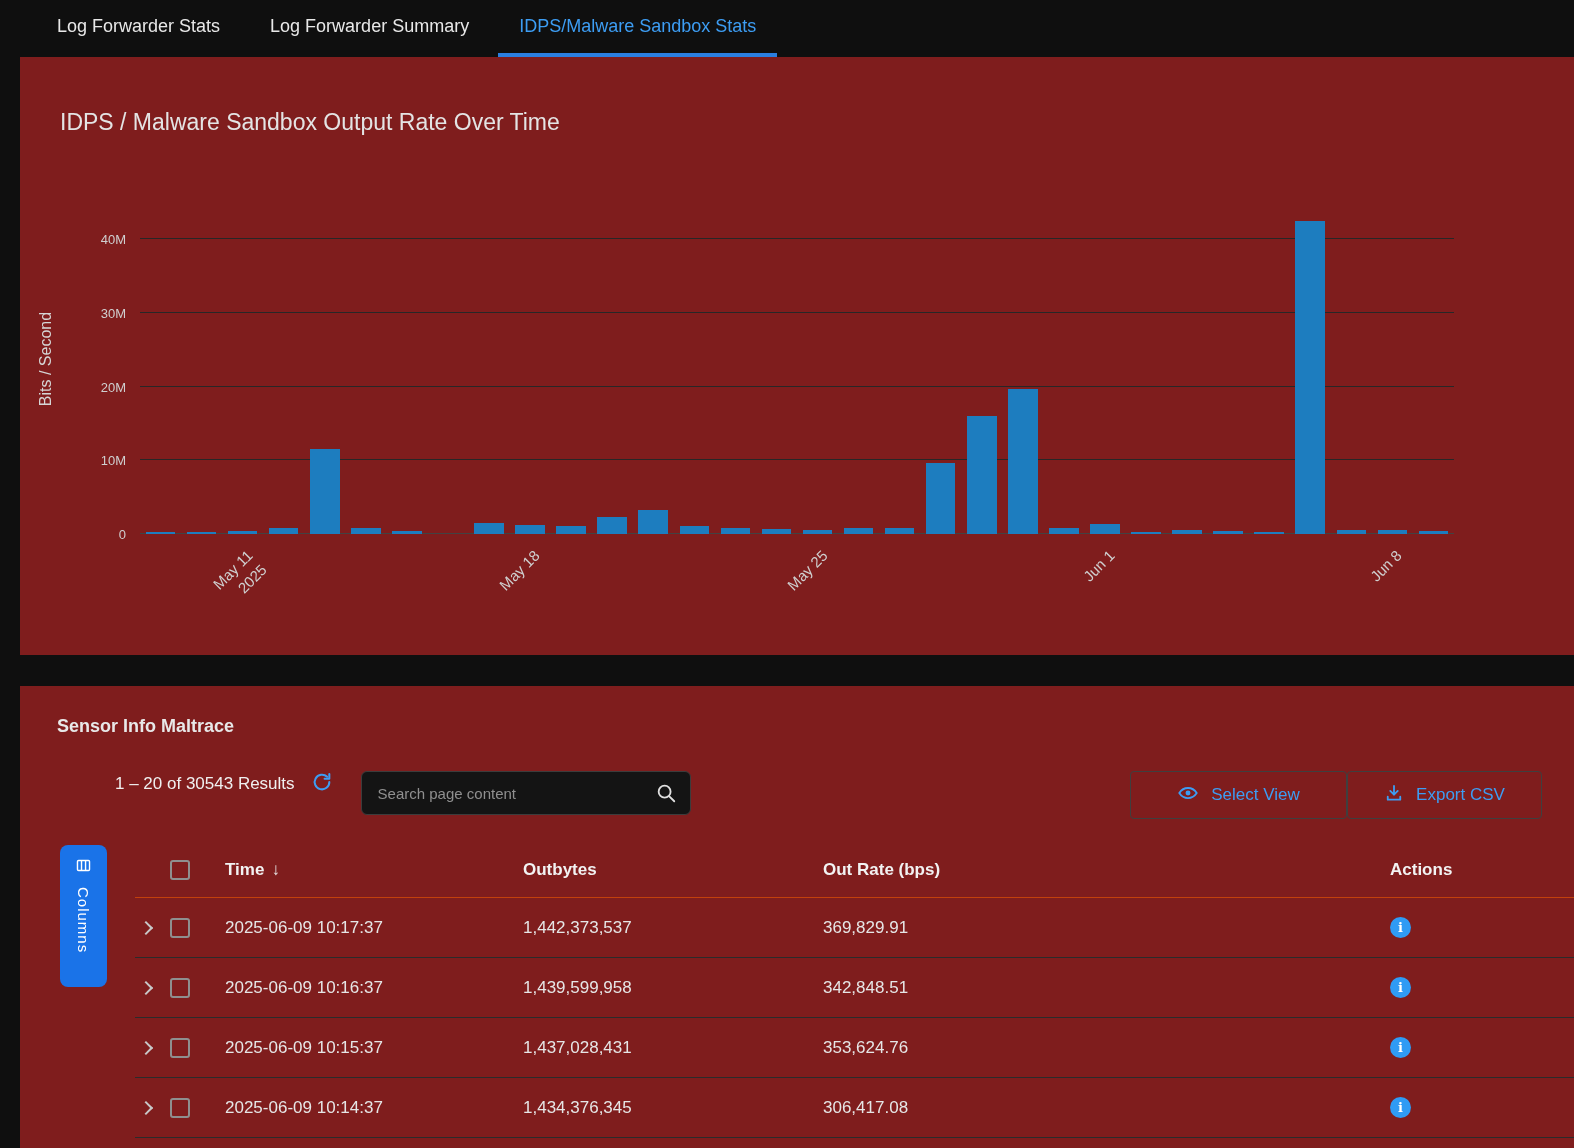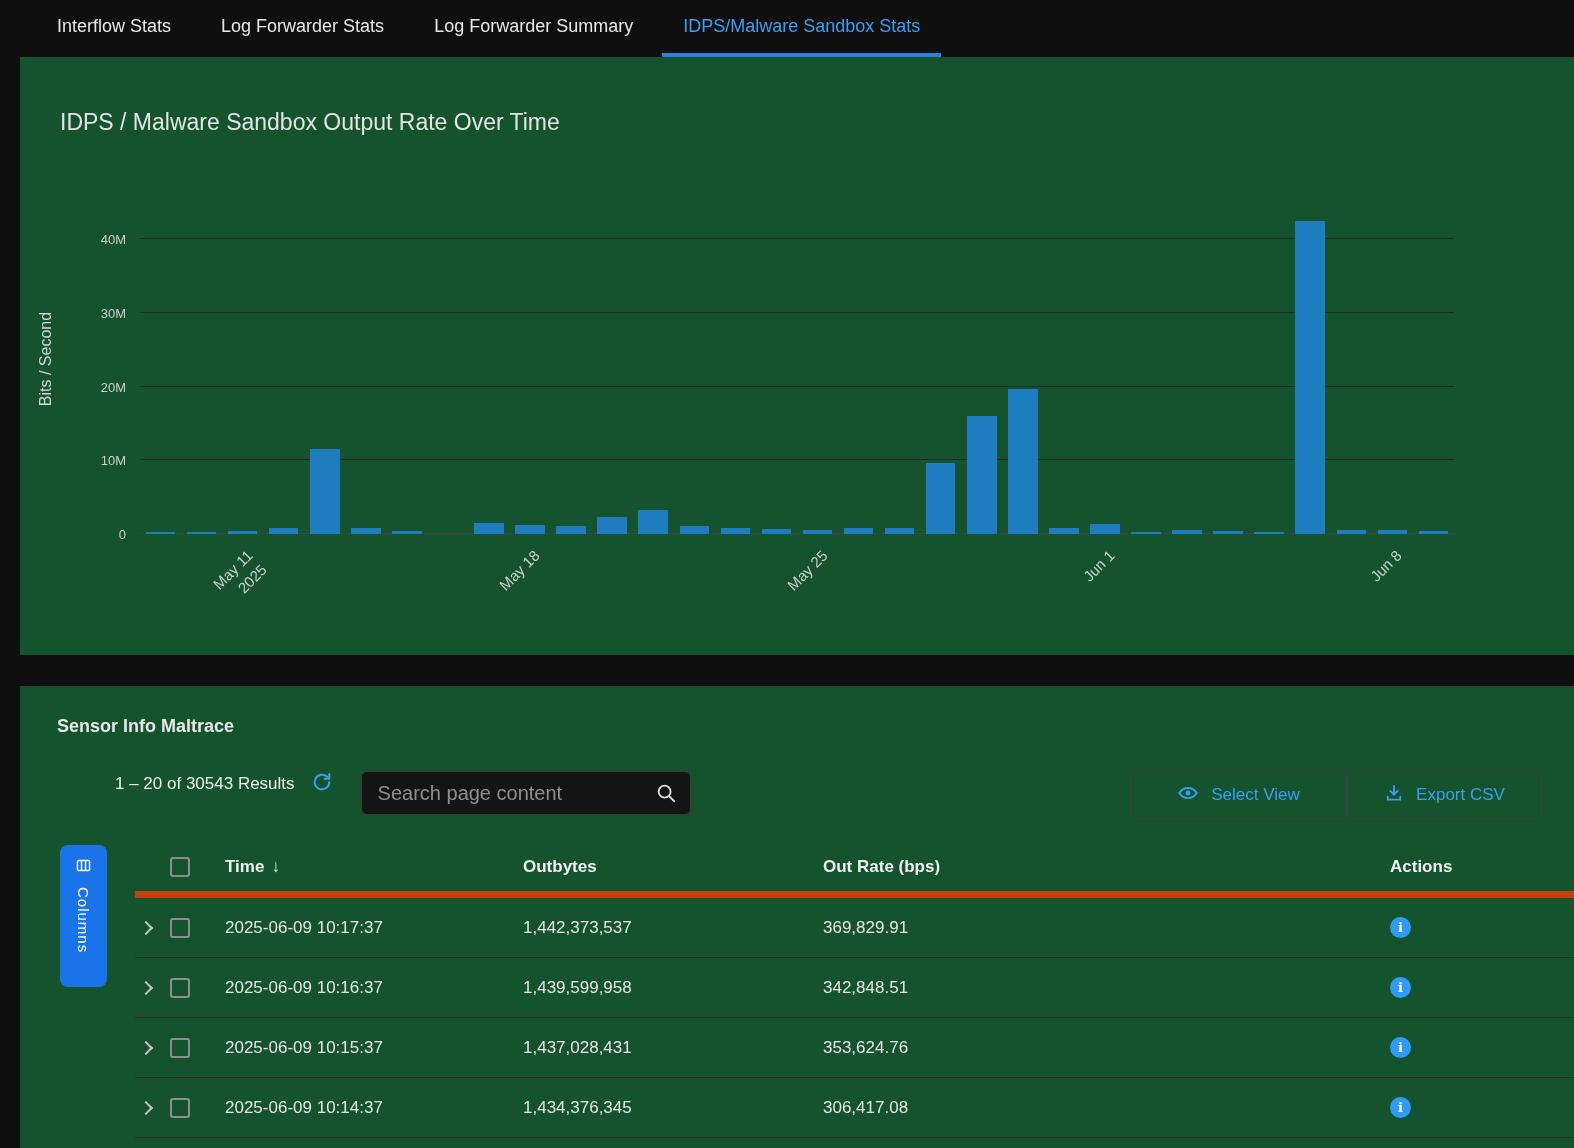--- a/index.html
+++ b/index.html
@@ -31,21 +31,21 @@
   }
   .tab.active {
     color: #3d9df3;
     border-bottom-color: #2b7fe0;
   }
 
   
   .panel {
     margin-left: 20px;
     width: 1554px;
-    background: #14532d;
+    background: #7f1d1d;
   }
   .chart-panel { height: 598px; }
   .table-panel { height: 462px; margin-top: 31px; position: relative; }
 
   
   .chart-title {
     padding: 52px 0 0 40px;
     font-size: 23px;
     font-weight: 400;
     color: #e4e4e4;
@@ -117,21 +117,21 @@
     position: relative;
     margin-left: 28px;
     width: 330px; height: 44px;
   }
   .search-box input {
     width: 100%; height: 100%;
     background: #141414;
     border: 1px solid #3c3c3c;
     border-radius: 6px;
     color: #e6e6e6;
-    font-size: 20px;
+    font-size: 15px;
     font-family: "Liberation Sans", sans-serif;
     padding: 0 46px 0 16px;
     outline: none;
   }
   .search-box input::placeholder { color: #8f8f8f; }
   .search-box .search-icon {
     position: absolute; right: 14px; top: 11px;
     cursor: pointer;
   }
   .spacer { flex: 1; }
@@ -178,21 +178,21 @@
     display: grid;
     grid-template-columns: 35px 55px 298px 300px 560px 1fr;
     align-items: center;
     height: 60px;
     border-bottom: 1px solid #2b2b2b;
     font-size: 17px;
     color: #e6e6e6;
   }
   .trow.thead {
     height: 56px;
-    border-bottom: 7px solid #c2410c;
+    border-bottom: 1px solid #c2410c;
     font-weight: 700;
     color: #f2f2f2;
   }
   .cell-expander { display: flex; align-items: center; padding-left: 6px; }
   .chevron {
     width: 10px; height: 10px;
     border-top: 2px solid #c8c8c8;
     border-right: 2px solid #c8c8c8;
     transform: rotate(45deg);
     cursor: pointer;
@@ -216,21 +216,20 @@
     display: inline-flex; align-items: center; justify-content: center;
     font: 700 13px "DejaVu Serif", serif;
     cursor: pointer;
   }
   .info-i::after { content: "i"; }
 </style>
 </head>
 <body>
 
 <div class="tabbar">
-  <div class="tab">Interflow Stats</div>
   <div class="tab">Log Forwarder Stats</div>
   <div class="tab">Log Forwarder Summary</div>
   <div class="tab active">IDPS/Malware Sandbox Stats</div>
 </div>
 
 <div class="panel chart-panel">
   <div class="chart-title">IDPS / Malware Sandbox Output Rate Over Time</div>
   <div class="chart-area">
     <div class="y-title">
       <span>Bits / Second</span>

